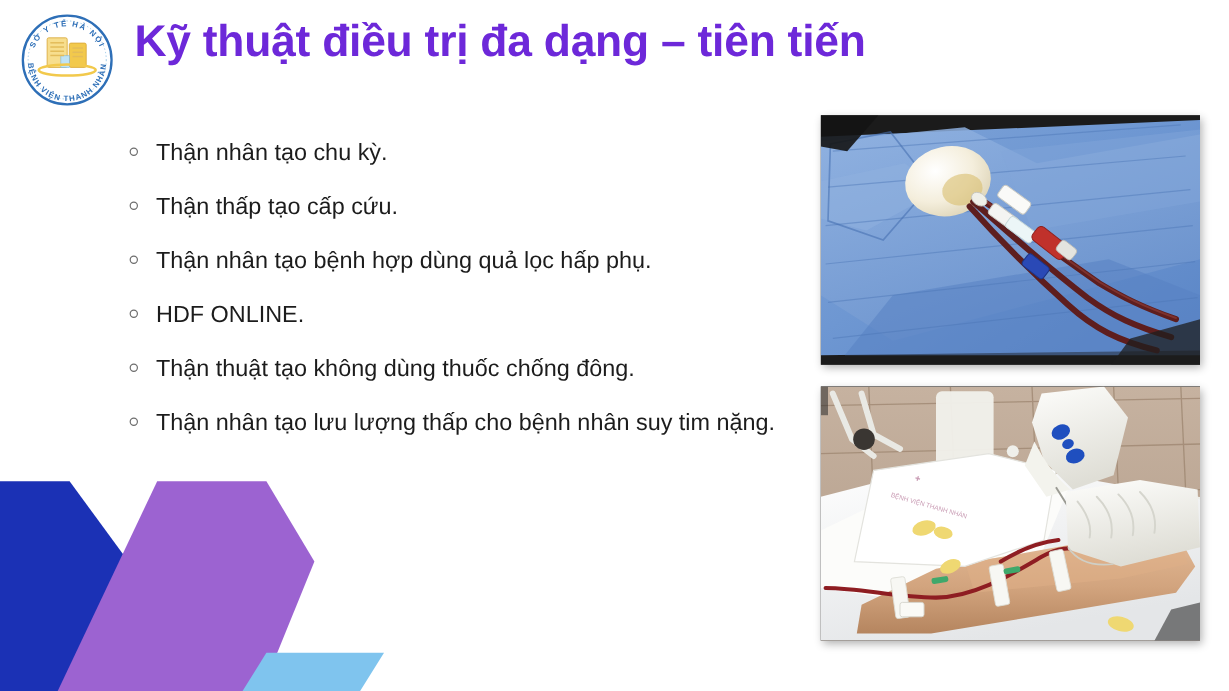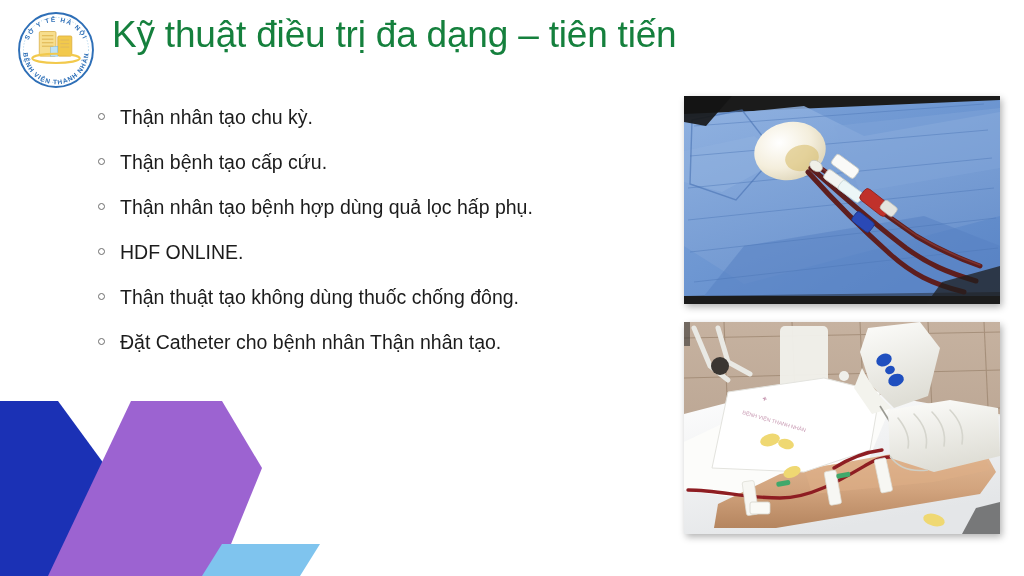--- a/index.html
+++ b/index.html
@@ -44,36 +44,36 @@
     z-index: 4;
   }
 
   
   .title {
     position: absolute;
     left: 112px;
     top: 12px;
     width: 760px;
     font-size: 37px;
-    font-weight: normal;
+    font-weight: bold;
     letter-spacing: -0.2px;
-    color: #15803d;
+    color: #6d28d9;
     line-height: 1.25;
     white-space: nowrap;
     z-index: 5;
   }
 
   
   .bullets {
     position: absolute;
     left: 92px;
     top: 98px;
     width: 620px;
     z-index: 5;
-    margin: 6px;
+    margin: 16px;
     padding: 0;
     list-style: none;
   }
   .bullet-row {
     display: flex;
     align-items: flex-start;
     height: 45px;
   }
   .bullet-marker {
     flex: 0 0 auto;
@@ -170,37 +170,37 @@
 
   <div class="title">Kỹ thuật điều trị đa dạng – tiên tiến</div>
 
   <ul class="bullets">
     <li class="bullet-row">
       <span class="bullet-marker"><i></i></span>
       <span class="bullet-text">Thận nhân tạo chu kỳ.</span>
     </li>
     <li class="bullet-row">
       <span class="bullet-marker"><i></i></span>
-      <span class="bullet-text">Thận bệnh tạo cấp cứu.</span>
+      <span class="bullet-text">Thận thấp tạo cấp cứu.</span>
     </li>
     <li class="bullet-row">
       <span class="bullet-marker"><i></i></span>
       <span class="bullet-text">Thận nhân tạo bệnh hợp dùng quả lọc hấp phụ.</span>
     </li>
     <li class="bullet-row">
       <span class="bullet-marker"><i></i></span>
       <span class="bullet-text">HDF ONLINE.</span>
     </li>
     <li class="bullet-row">
       <span class="bullet-marker"><i></i></span>
       <span class="bullet-text">Thận thuật tạo không dùng thuốc chống đông.</span>
     </li>
     <li class="bullet-row">
       <span class="bullet-marker"><i></i></span>
-      <span class="bullet-text">Đặt Catheter cho bệnh nhân Thận nhân tạo.</span>
+      <span class="bullet-text">Thận nhân tạo lưu lượng thấp cho bệnh nhân suy tim nặng.</span>
     </li>
   </ul>
 
   <div class="photo" id="photo-catheter">
     <svg viewBox="0 0 316 208" preserveAspectRatio="none">
       <defs>
         <linearGradient id="dr1" x1="0" y1="0" x2="1" y2="1">
           <stop offset="0%" stop-color="#7FA4D8"></stop>
           <stop offset="45%" stop-color="#6E97D2"></stop>
           <stop offset="100%" stop-color="#5A85C6"></stop>

